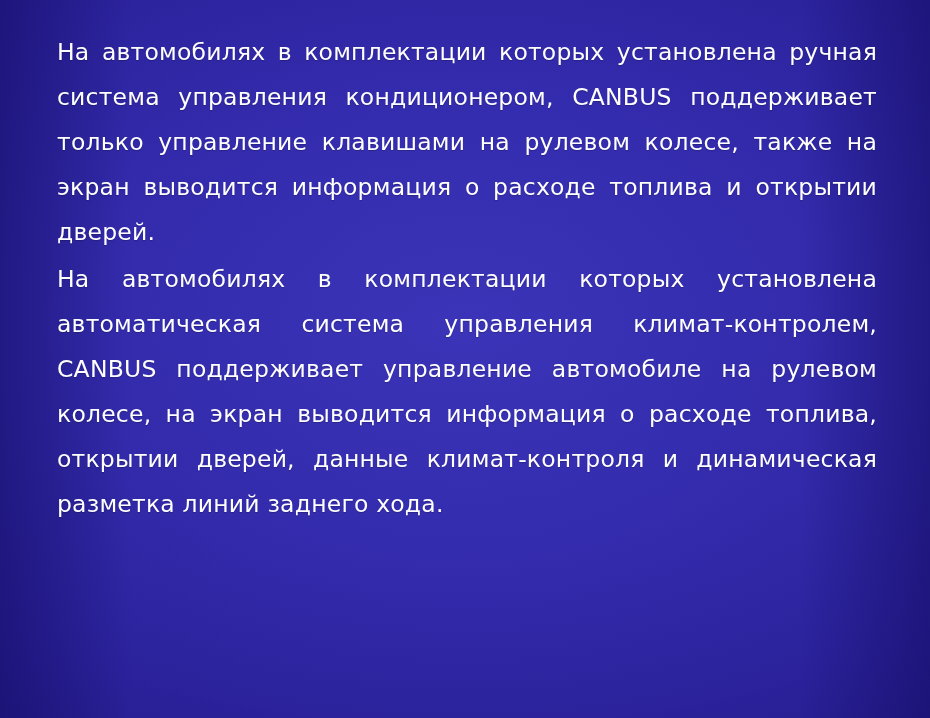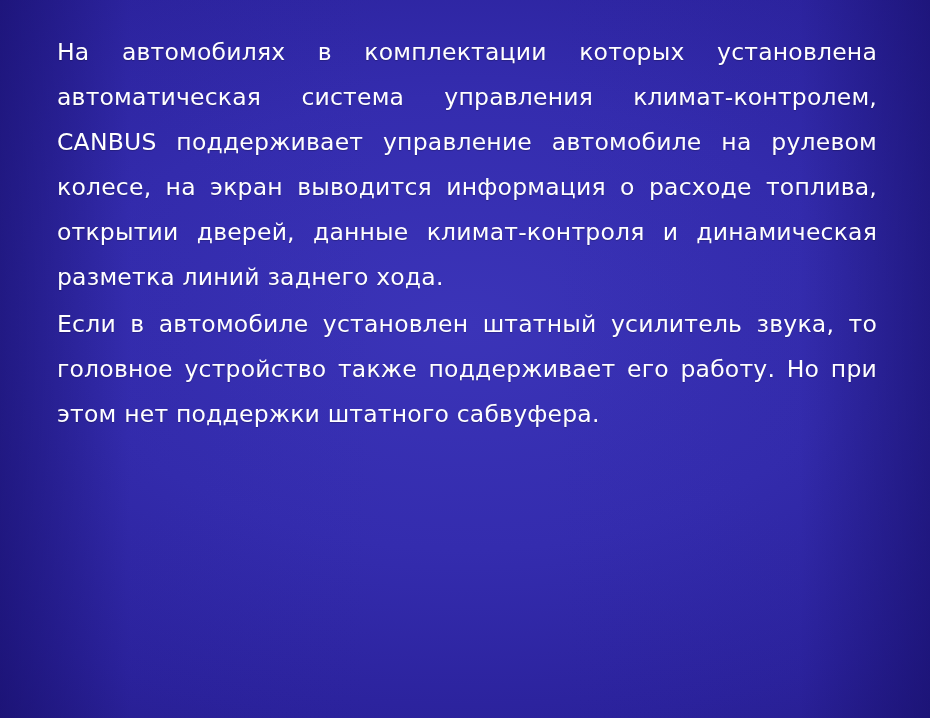--- a/index.html
+++ b/index.html
@@ -55,16 +55,16 @@
   p.para:last-child {
     margin-bottom: 0;
   }
   
 </style>
 </head>
 <body>
 
 <div class="slide">
   <div class="content">
+    <p class="para">На автомобилях в комплектации которых установлена ручная система управления кондиционером, CANBUS поддерживает только управление клавишами на рулевом колесе, также на экран выводится информация о расходе топлива и открытии дверей.</p>
     <p class="para">На автомобилях в комплектации которых установлена автоматическая система управления климат-контролем, CANBUS поддерживает управление автомобиле на рулевом колесе, на экран выводится информация о расходе топлива, открытии дверей, данные климат-контроля и динамическая разметка линий заднего хода.</p>
-    <p class="para">Если в автомобиле установлен штатный усилитель звука, то головное устройство также поддерживает его работу. Но при этом нет поддержки штатного сабвуфера.</p>
   </div>
 </div>
 
 </body></html>

